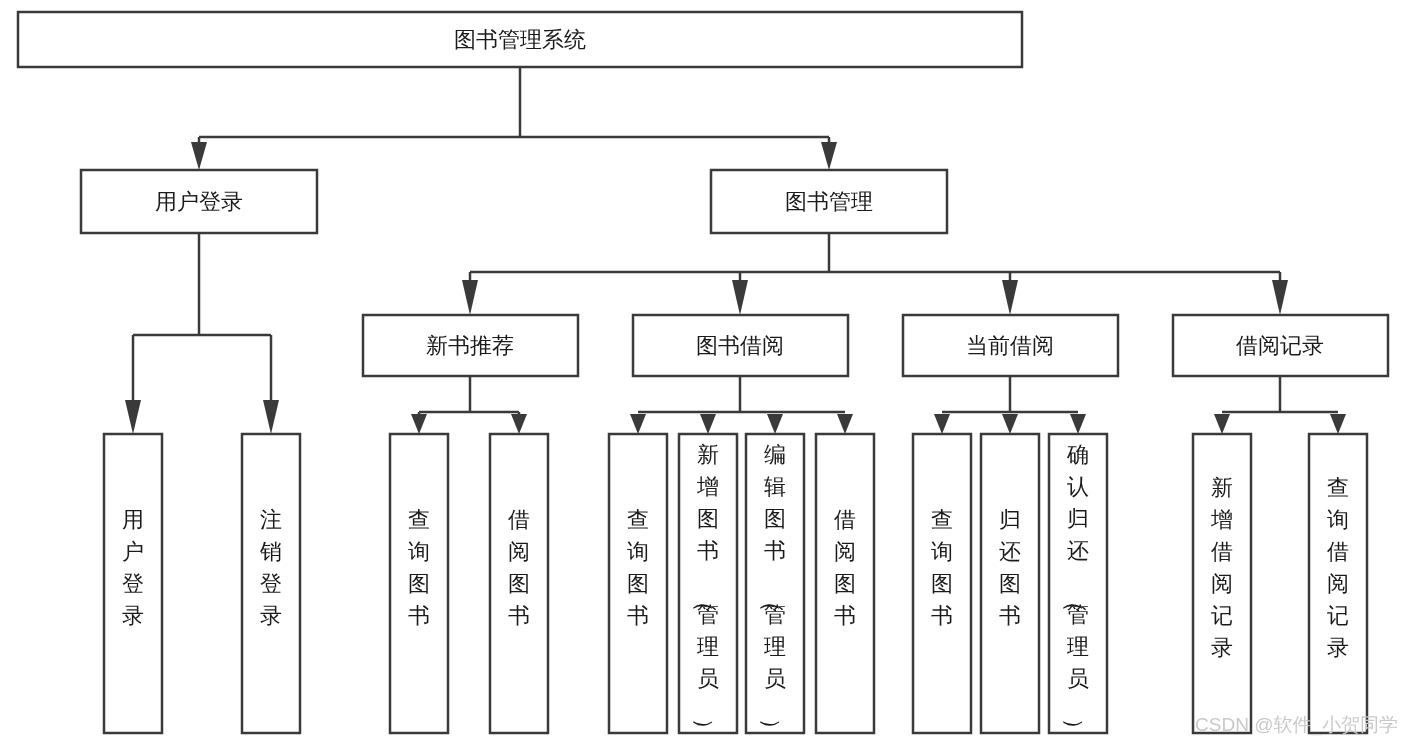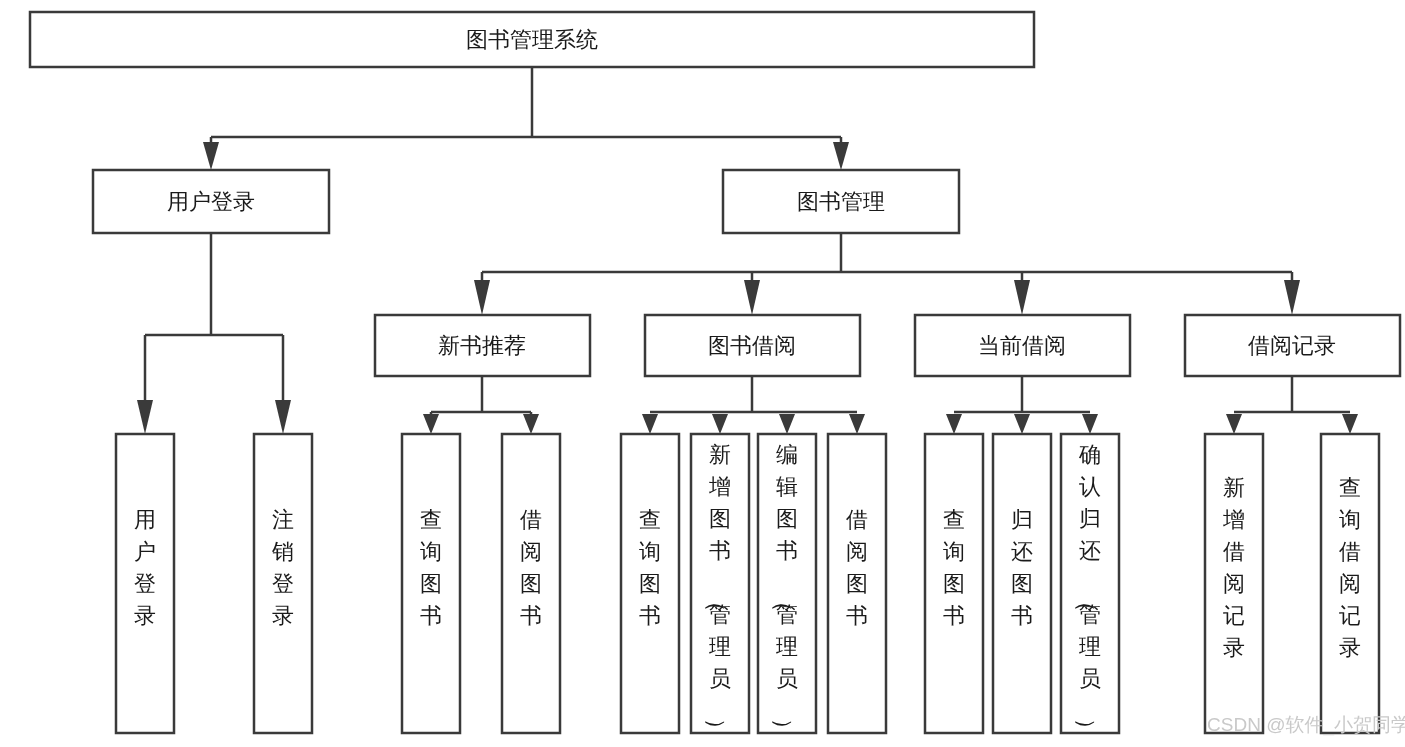--- a/index.html
+++ b/index.html
@@ -13,21 +13,20 @@
     font-family: "Liberation Sans", "DejaVu Sans", sans-serif;
     overflow: hidden;
     position: relative;
   }
   #diagram-root {
     position: absolute;
     left: 0;
     top: 0;
     width: 1351px;
     height: 747px;
-    margin-left: 12px;
   }
   .node-box {
     fill: #ffffff;
     stroke: #3a3a3a;
     stroke-width: 2.5;
   }
   .connector {
     stroke: #3a3a3a;
     stroke-width: 2.5;
     fill: none;

